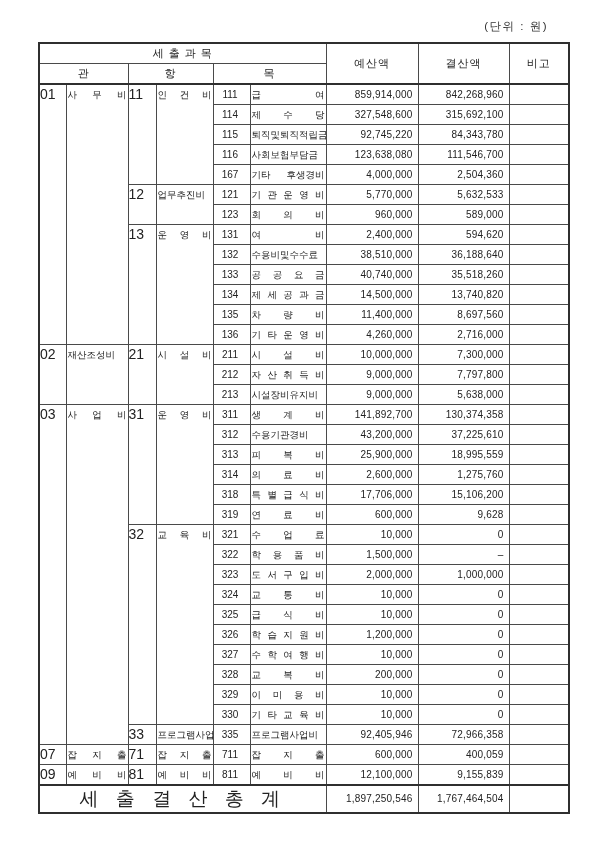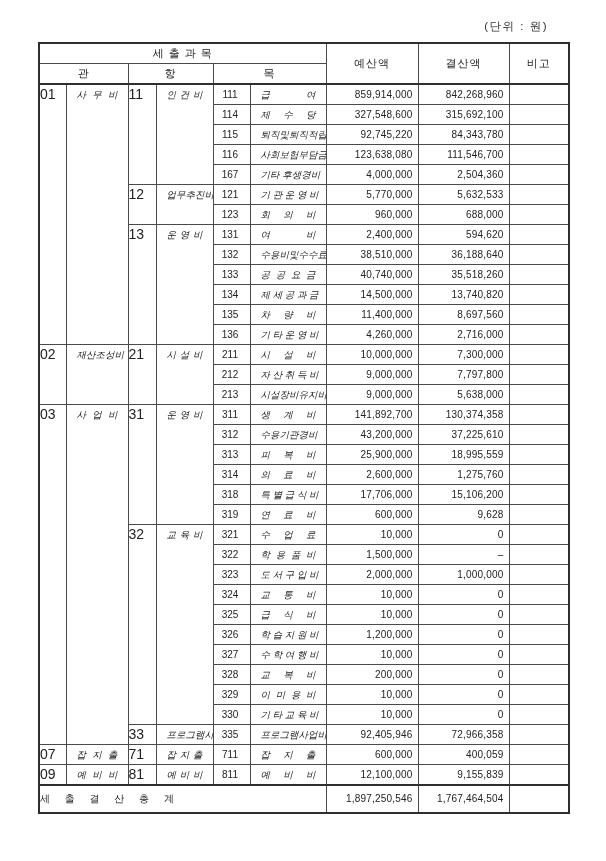--- a/index.html
+++ b/index.html
@@ -43,31 +43,31 @@
   thead tr.sub th { height:17px; }
   thead { border-bottom:2px solid #2f2f2f;border-radius:11px; }
   tbody td { height:19px; vertical-align:top; }
   tbody td > div, thead th > div { line-height:19px; }
   td.code  > div { text-align:left; font-size:14px; line-height:19px; }
   td.mok-code > div { text-align:center; padding-right:3px; font-size:10px; line-height:19px; }
   td.name  > div {
     text-align:justify;
     text-align-last:justify;
     -moz-text-align-last:justify;
-    padding:0 10px;
+    padding:0 1px;
     font-size:9.5px;
     line-height:19px;
     white-space:nowrap;
-    font-style:italic;
   }
   td.amt   > div { text-align:right; padding-right:5px; font-size:10px; line-height:19px; letter-spacing:0.2px; }
   td.note  > div { line-height:19px; }
   tfoot td { height:26px; border-top:2px solid #2f2f2f; vertical-align:middle; }
   tfoot td.total-label > div {
-    font-size:10px;
+    text-align:center;
+    font-size:19px;
     letter-spacing:6px;
     line-height:26px;
   }
   tfoot td.amt > div { line-height:26px; }
 </style>
 </head>
 <body>
 
 <div class="page">
 
@@ -237,21 +237,21 @@
           <td class="mok-code">
             <div>123</div>
           </td>
           <td class="name">
             <div>회 의 비</div>
           </td>
           <td class="amt">
             <div>960,000</div>
           </td>
           <td class="amt">
-            <div>688,000</div>
+            <div>589,000</div>
           </td>
           <td class="note">
             <div></div>
           </td>
         </tr>
         <tr>
           <td class="code" rowspan="6">
             <div>13</div>
           </td>
           <td class="name" rowspan="6">

